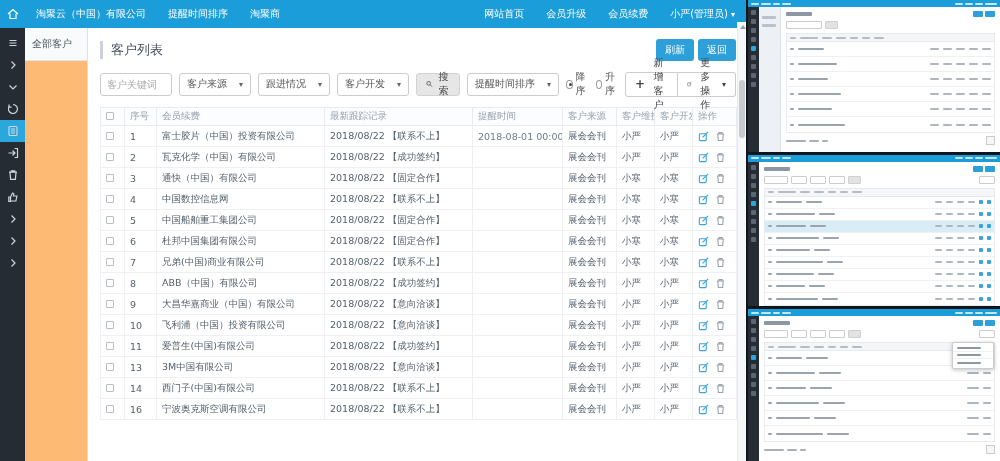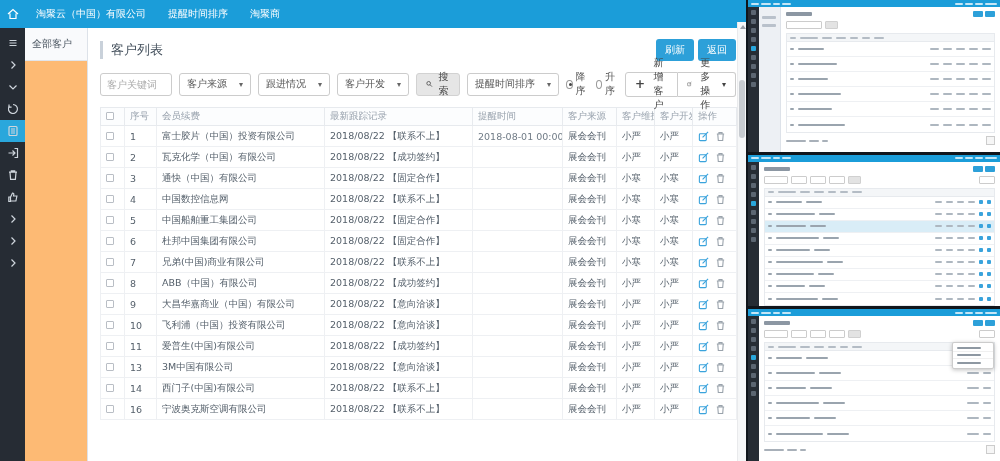--- a/index.html
+++ b/index.html
@@ -104,20 +104,26 @@
 
   <div class="navbar">
     <div class="nav-home">
       <svg width="12" height="12" viewBox="0 0 12 12" fill="none" stroke="#fff" stroke-width="1.2">
           <path d="M1 6 L6 1.5 L11 6 M3 5.4 V10.5 H9 V5.4"></path>
         </svg>
     </div>
     <div class="nav-item">淘聚云（中国）有限公司</div>
     <div class="nav-item">提醒时间排序</div>
     <div class="nav-item">淘聚商</div>
+    <div class="nav-right">
+      <div class="nav-item">网站首页</div>
+      <div class="nav-item">会员升级</div>
+      <div class="nav-item">会员续费</div>
+      <div class="nav-item"><span>小严(管理员)</span><span class="caret">▾</span></div>
+    </div>
   </div>
 
   <div class="main-row">
     <div class="iconbar">
         <div class="icon-cell">
           <svg viewBox="0 0 12 12" width="12" height="12" fill="none" stroke="#cfd6dd" stroke-width="1.2">
             <path d="M2.5 3.5h7M2.5 6h7M2.5 8.5h7"></path>
           </svg>
         </div>
         <div class="icon-cell">

